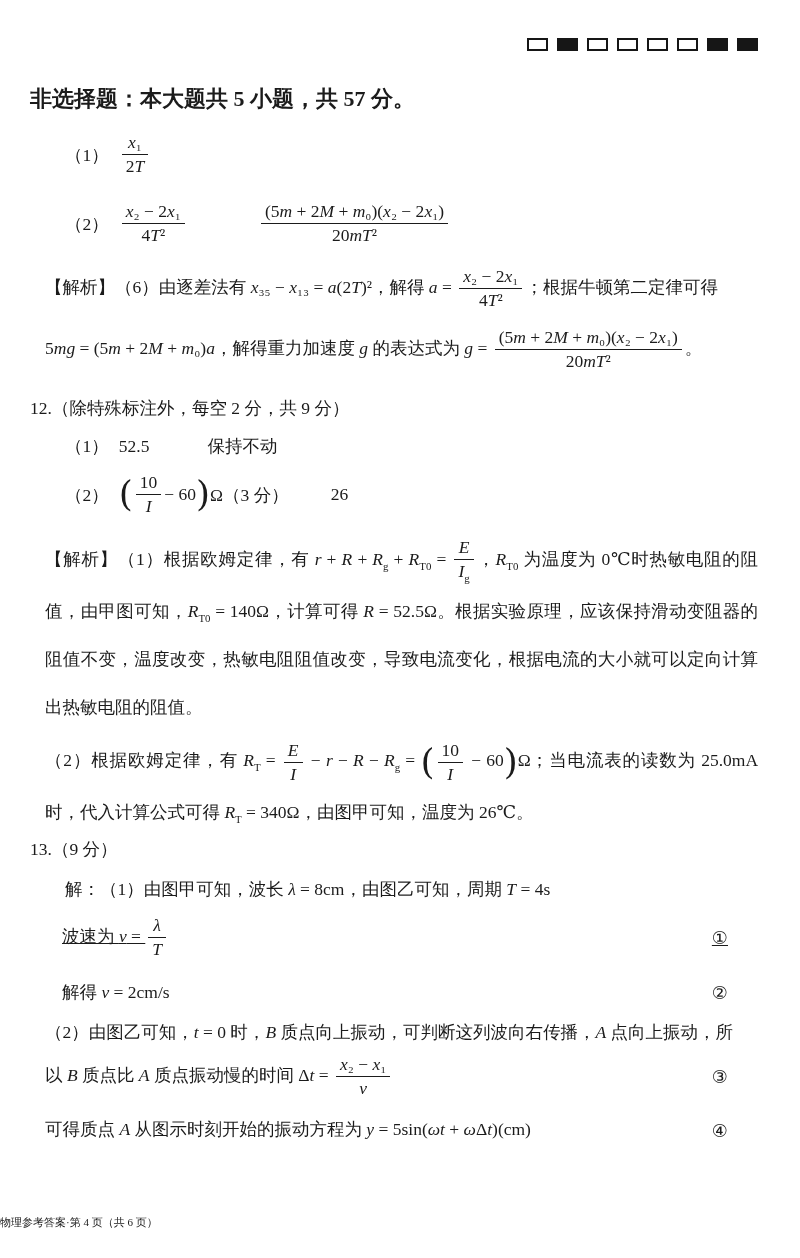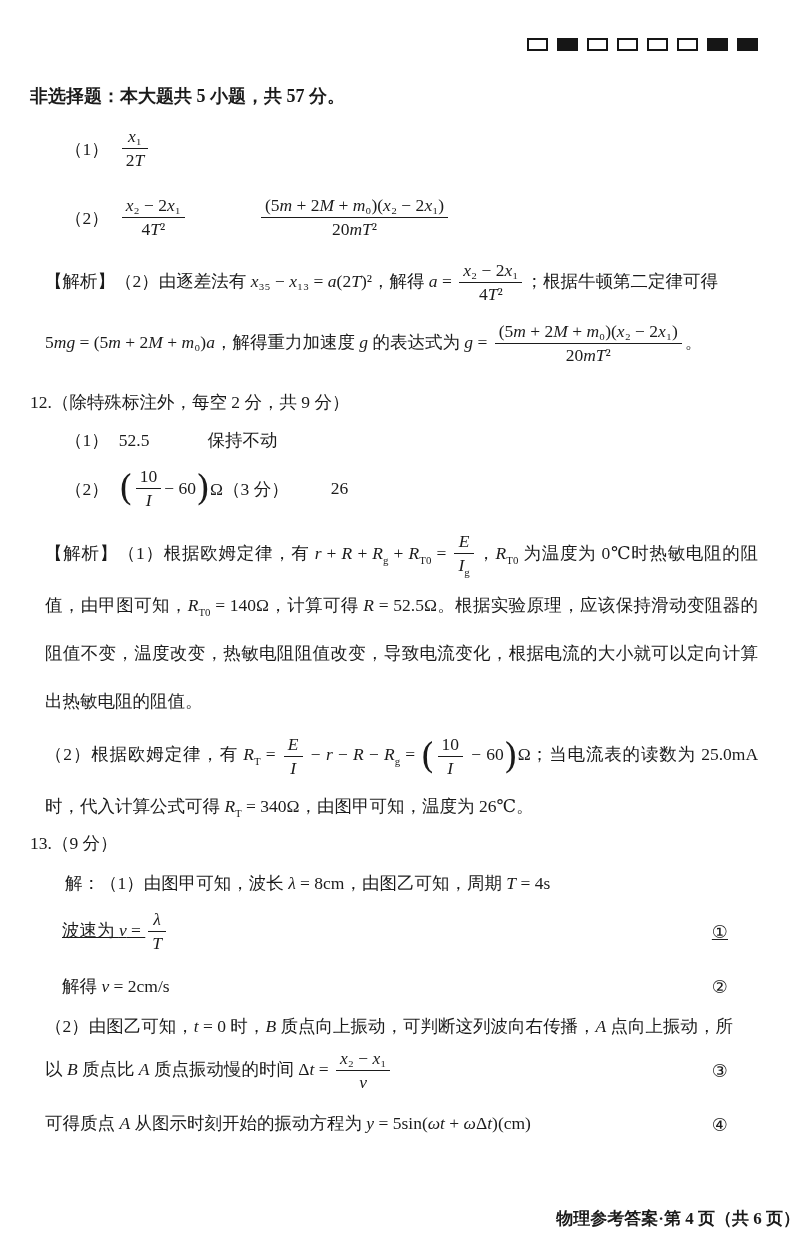--- a/index.html
+++ b/index.html
@@ -8,21 +8,21 @@
     background:#ffffff;color:#1b1b1b;overflow:hidden;
     font-family:"Liberation Serif","DejaVu Serif",serif;
     font-size:17.5px;
   }
   .content{padding:0 42px 0 30px;}
   
   .marks{position:absolute;top:38px;right:42px;display:flex;gap:9px;}
   .mark{width:21px;height:13px;border:2px solid #161616;box-sizing:border-box;background:#fff;}
   .mark.filled{background:#161616;}
   
-  .sec{padding-top:84px;font-weight:700;font-size:18px;}
+  .sec{padding-top:84px;font-weight:700;font-size:22px;}
   .qtitle{font-size:17.5px;}
   #q11-title{margin-top:24px;}
   #q12-title{margin-top:22px;}
   #q13-title{}
   
   .ansrow{margin-left:35px;display:flex;align-items:center;}
   #q11-a1{margin-top:16px;}
   #q11-a2{margin-top:20px;}
   #q12-a1{margin-top:14px;}
   #q12-a2{margin-top:12px;}
@@ -49,21 +49,21 @@
   #q13-sol{margin-top:16px;margin-left:35px;}
   .eq{display:flex;justify-content:space-between;align-items:center;padding-right:30px;}
   .eq .left{display:inline-block;}
   #q13-eq1{margin-left:32px;margin-top:12px;text-decoration:underline;}
   #q13-eq2{margin-left:32px;margin-top:18px;}
   #q13-p2{margin-top:16px;margin-left:15px;}
   #q13-eq3{margin-left:15px;margin-top:8px;}
   #q13-eq4{margin-left:15px;margin-top:16px;align-items:flex-end;}
   .circ{font-family:"DejaVu Sans",sans-serif;font-size:18px;}
   
-  .footer{position:absolute;bottom:28px;left:0;width:100%;text-align:right;font-weight:700;font-size:17px;}
+  .footer{position:absolute;bottom:28px;left:0;width:100%;text-align:left;font-weight:400;font-size:11px;}
 </style>
 </head>
 <body>
 
 <div class="page">
 
   <div class="marks">
       <span class="mark outline"></span>
       <span class="mark filled"></span>
       <span class="mark outline"></span>
@@ -93,21 +93,21 @@
           <span class="num"><i>x</i>₂ − 2<i>x</i>₁</span>
           <span class="den">4<i>T</i>²</span>
         </span>
         <span class="gap70"></span>
         <span class="frac">
           <span class="num">(5<i>m</i> + 2<i>M</i> + <i>m</i>₀)(<i>x</i>₂ − 2<i>x</i>₁)</span>
           <span class="den">20<i>mT</i>²</span>
         </span>
       </div>
 
-    <div class="line" id="q11-jx1"><b class="jx-tag">【解析】</b><span>（2）由逐差法有 </span><span><i>x</i>₃₅ − <i>x</i>₁₃ = <i>a</i>(2<i>T</i>)²</span><span>，解得 </span><span><i>a</i> = </span><span class="frac"><span class="num"><i>x</i>₂ − 2<i>x</i>₁</span><span class="den">4<i>T</i>²</span></span><span>；根据牛顿第二定律可得</span></div>
+    <div class="line" id="q11-jx1"><b class="jx-tag">【解析】</b><span>（6）由逐差法有 </span><span><i>x</i>₃₅ − <i>x</i>₁₃ = <i>a</i>(2<i>T</i>)²</span><span>，解得 </span><span><i>a</i> = </span><span class="frac"><span class="num"><i>x</i>₂ − 2<i>x</i>₁</span><span class="den">4<i>T</i>²</span></span><span>；根据牛顿第二定律可得</span></div>
 
     <div class="line" id="q11-jx2"><span>5<i>mg</i> = (5<i>m</i> + 2<i>M</i> + <i>m</i>₀)<i>a</i></span><span>，解得重力加速度 </span><span><i>g</i></span><span> 的表达式为 </span><span><i>g</i> = </span><span class="frac"><span class="num">(5<i>m</i> + 2<i>M</i> + <i>m</i>₀)(<i>x</i>₂ − 2<i>x</i>₁)</span><span class="den">20<i>mT</i>²</span></span><span>。</span></div>
 
     <div class="qtitle" id="q12-title">12.（除特殊标注外，每空 2 分，共 9 分）</div>
 
     <div class="ansrow" id="q12-a1">
         <span class="lbl">（1）</span>
         <span>52.5</span>
         <span class="gap58"></span>
         <span>保持不动</span>

